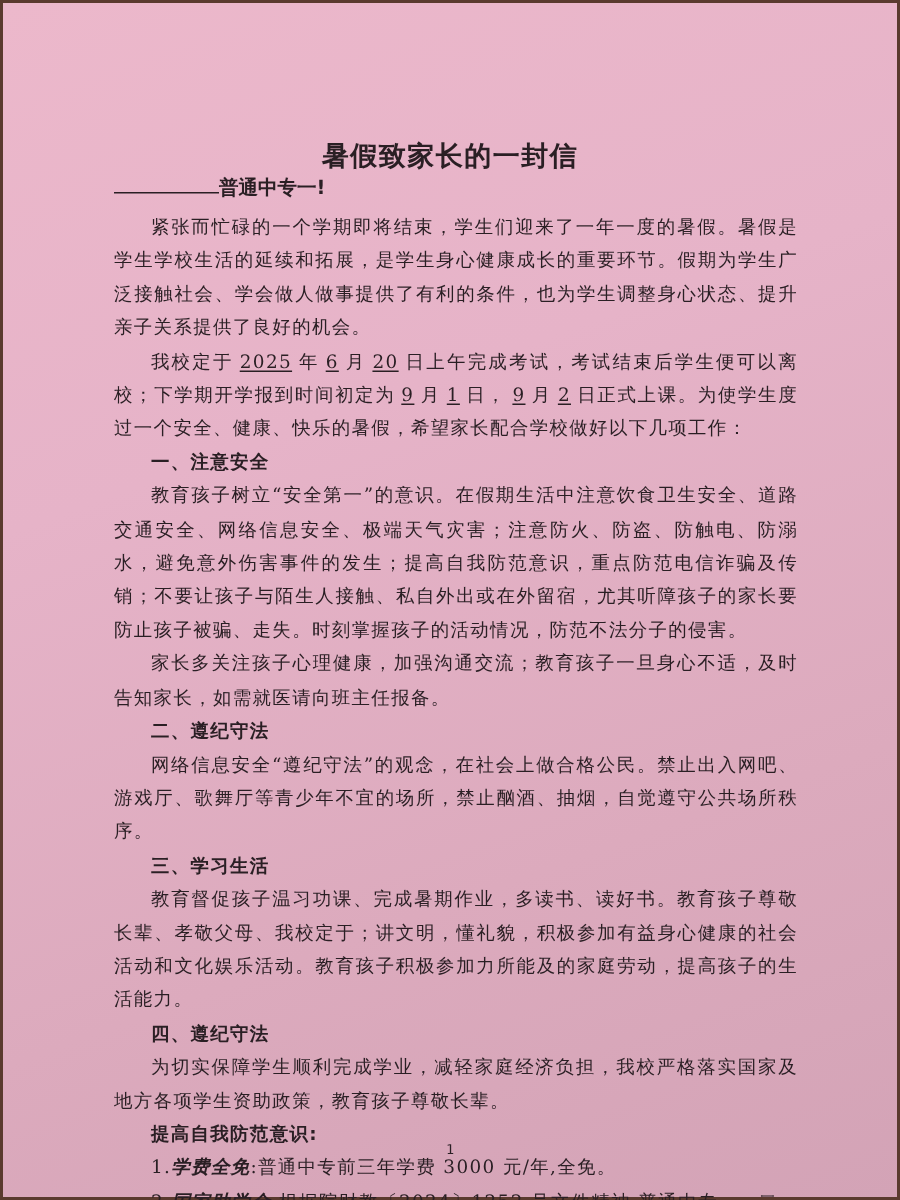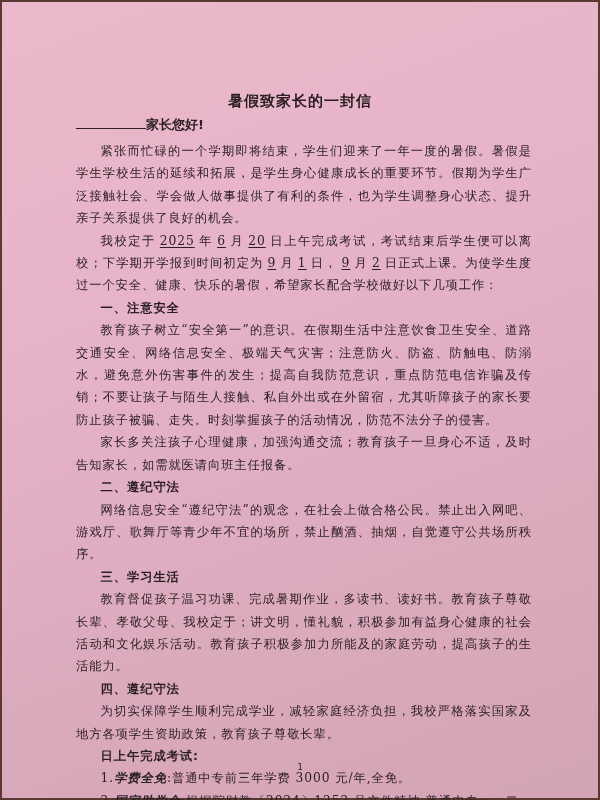--- a/index.html
+++ b/index.html
@@ -19,21 +19,21 @@
       background: linear-gradient(160deg, #ecb8cb 0%, #e6b3c8 35%, #dcaabd 70%, #d3a3b6 100%);
       font-family: "DejaVu Serif", "Liberation Serif", serif;
       color: #2a1f24;
     }
     .title {
       position: absolute;
       top: 90px;
       left: 0;
       width: 100%;
       text-align: center;
-      font-size: 15px;
+      font-size: 18px;
       font-weight: bold;
       letter-spacing: 1px;
       font-family: "DejaVu Sans", sans-serif;
     }
     .greeting {
       position: absolute;
       top: 114px;
       left: 74px;
       font-size: 13px;
       font-weight: bold;
@@ -79,40 +79,40 @@
       font-family: "DejaVu Sans Mono", monospace;
     }
   </style>
 </head>
 <body>
 
 <div class="page">
   <div class="title">暑假致家长的一封信</div>
 
   <div class="greeting">
-    <span class="blank"></span><span>家长您好!</span>
+    <span class="blank"></span><span>普通中专一!</span>
   </div>
 
   <div class="body">
     <p class="para">紧张而忙碌的一个学期即将结束，学生们迎来了一年一度的暑假。暑假是学生学校生活的延续和拓展，是学生身心健康成长的重要环节。假期为学生广泛接触社会、学会做人做事提供了有利的条件，也为学生调整身心状态、提升亲子关系提供了良好的机会。</p>
 
     <p class="para"><span>我校定于</span><span class="u">2025</span><span>年</span><span class="u">6</span><span>月</span><span class="u">20</span><span>日上午完成考试，考试结束后学生便可以离校；下学期开学报到时间初定为</span><span class="u">9</span><span>月</span><span class="u">1</span><span>日，</span><span class="u">9</span><span>月</span><span class="u">2</span><span>日正式上课。为使学生度过一个安全、健康、快乐的暑假，希望家长配合学校做好以下几项工作：</span></p>
 
     <p class="heading">一、注意安全</p>
     <p class="para">教育孩子树立“安全第一”的意识。在假期生活中注意饮食卫生安全、道路交通安全、网络信息安全、极端天气灾害；注意防火、防盗、防触电、防溺水，避免意外伤害事件的发生；提高自我防范意识，重点防范电信诈骗及传销；不要让孩子与陌生人接触、私自外出或在外留宿，尤其听障孩子的家长要防止孩子被骗、走失。时刻掌握孩子的活动情况，防范不法分子的侵害。</p>
     <p class="para">家长多关注孩子心理健康，加强沟通交流；教育孩子一旦身心不适，及时告知家长，如需就医请向班主任报备。</p>
 
     <p class="heading">二、遵纪守法</p>
     <p class="para">网络信息安全“遵纪守法”的观念，在社会上做合格公民。禁止出入网吧、游戏厅、歌舞厅等青少年不宜的场所，禁止酗酒、抽烟，自觉遵守公共场所秩序。</p>
 
     <p class="heading">三、学习生活</p>
     <p class="para">教育督促孩子温习功课、完成暑期作业，多读书、读好书。教育孩子尊敬长辈、孝敬父母、我校定于；讲文明，懂礼貌，积极参加有益身心健康的社会活动和文化娱乐活动。教育孩子积极参加力所能及的家庭劳动，提高孩子的生活能力。</p>
 
     <p class="heading">四、遵纪守法</p>
     <p class="para">为切实保障学生顺利完成学业，减轻家庭经济负担，我校严格落实国家及地方各项学生资助政策，教育孩子尊敬长辈。</p>
 
-    <p class="heading">日上午完成考试:</p>
+    <p class="heading">提高自我防范意识:</p>
     <p class="para"><span>1.</span><span class="b">学费全免</span><span>:普通中专前三年学费 3000 元/年,全免。</span></p>
     <p class="para"><span>2.</span><span class="b">国家助学金</span><span>:根据院财教〔2024〕1252 号文件精神,普通中专一、二、三年级家庭经济困难等学生平均资助标准由每生每年 2000 元提高到 2300 元,实行分档资助,分档标准为 1200 元、2200 元、3500 元,各地可结合实际分为 2-3 档。</span></p>
   </div>
 
   <div class="page-number">1</div>
 </div>
 
 </body></html>

